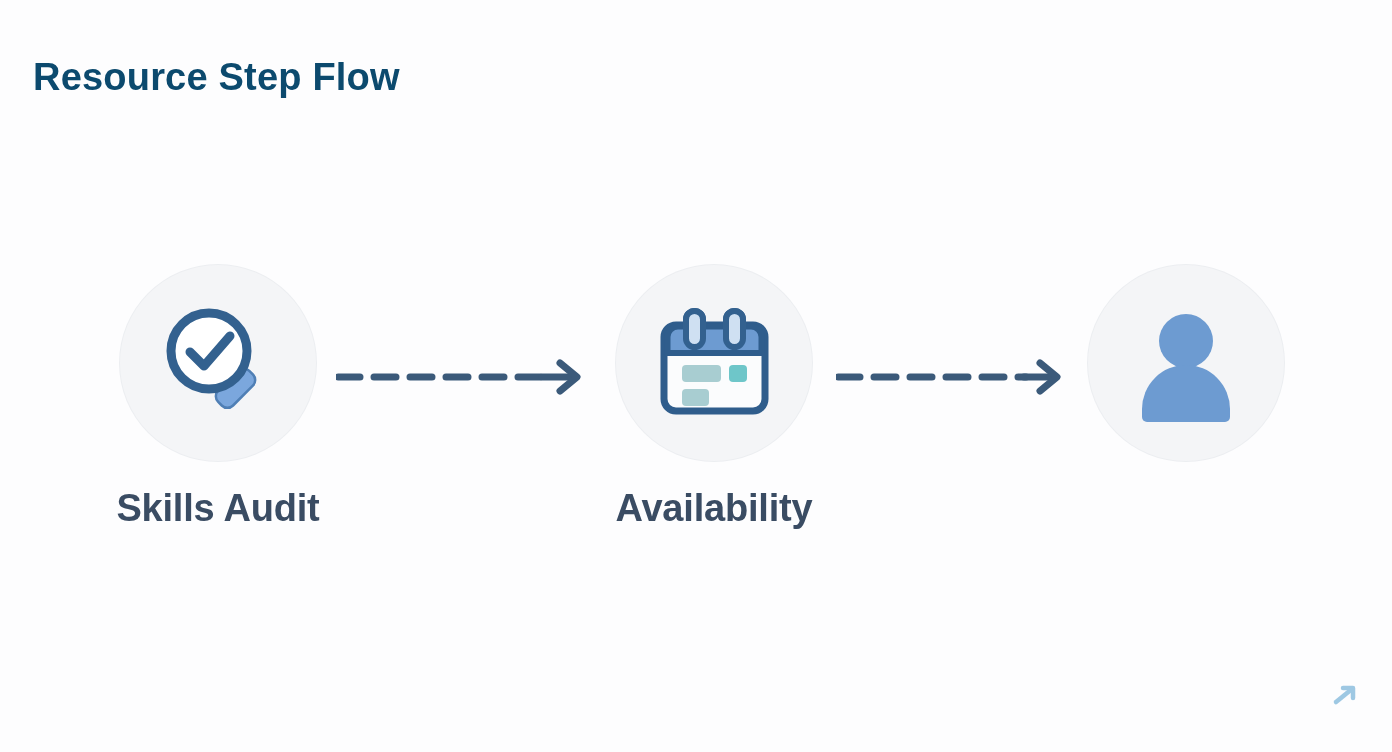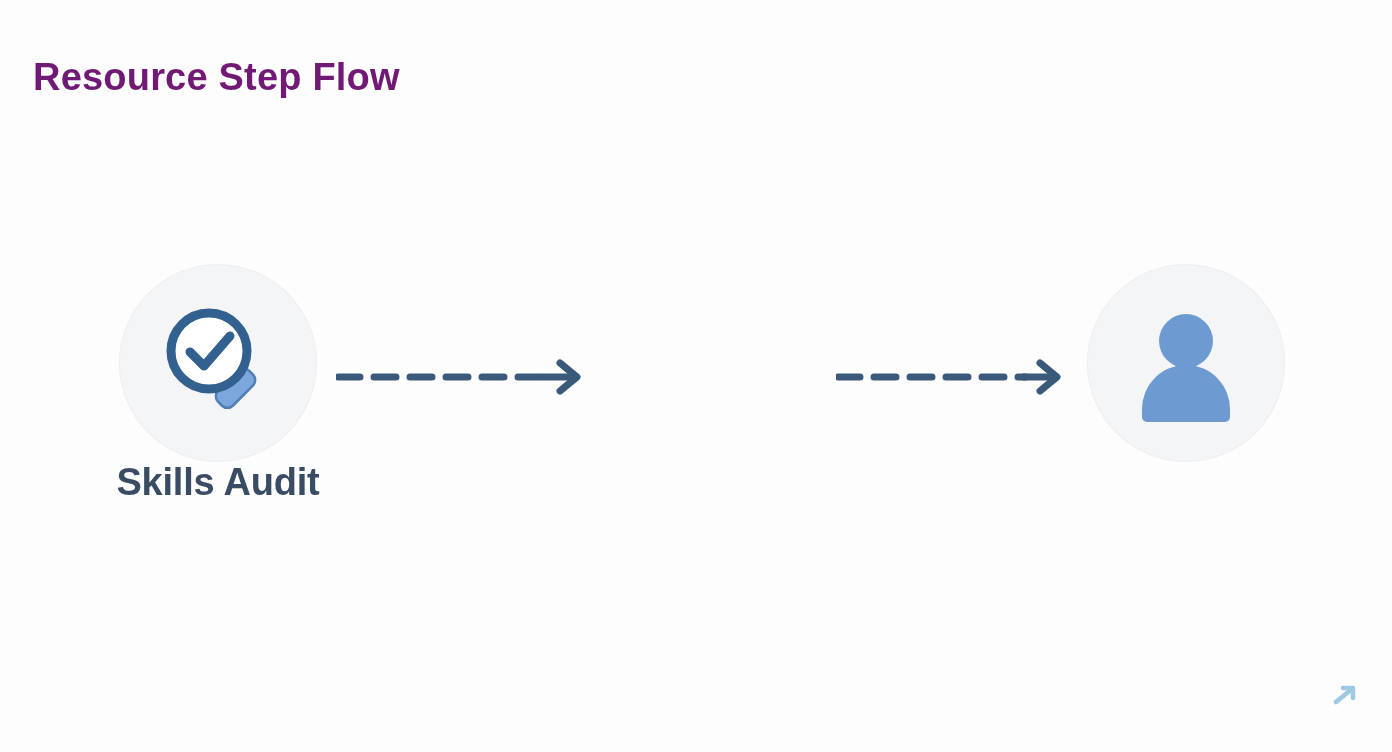--- a/index.html
+++ b/index.html
@@ -15,21 +15,21 @@
     overflow: hidden;
     position: relative;
   }
 
   #page-title {
     position: absolute;
     left: 33px;
     top: 56px;
     font-size: 38px;
     font-weight: bold;
-    color: #701a75;
+    color: #0c4a6e;
     letter-spacing: 0.2px;
     white-space: nowrap;
   }
 
   #flow {
     position: absolute;
     left: 0;
     top: 265px;
     width: 1392px;
     height: 300px;
@@ -56,20 +56,21 @@
     display: flex;
     align-items: center;
     justify-content: center;
     position: relative;
   }
   .icon-circle svg {
     display: block;
   }
 
   .step-label {
+    margin-top: 26px;
     font-size: 38px;
     font-weight: bold;
     color: #3a4c63;
     white-space: nowrap;
     letter-spacing: -0.2px;
   }
 
   .connector {
     position: absolute;
     top: 92px;
@@ -112,20 +113,41 @@
   </div>
 
   <div class="connector connector-0">
     <svg width="248" height="40" viewBox="0 0 248 40">
       <line x1="2" y1="20" x2="208" y2="20" stroke="#3b5a7a" stroke-width="7" stroke-linecap="round" stroke-dasharray="22 14"></line>
       <path d="M206 20 L240 20" stroke="#3b5a7a" stroke-width="7" stroke-linecap="round"></path>
       <path d="M224 6 L241 20 L224 34" fill="none" stroke="#3b5a7a" stroke-width="7" stroke-linecap="round" stroke-linejoin="round"></path>
     </svg>
   </div>
 
+  <div class="step step-1">
+    <div class="icon-circle">
+      <svg width="128" height="128" viewBox="0 0 128 128">
+
+        <rect x="36" y="12" width="17" height="36" rx="8.5" fill="#cfe0f2" stroke="#33618f" stroke-width="6"></rect>
+        <rect x="76" y="12" width="17" height="36" rx="8.5" fill="#cfe0f2" stroke="#33618f" stroke-width="6"></rect>
+
+        <rect x="14" y="26" width="101" height="86" rx="12" fill="#fbfcfd" stroke="#2f5d8c" stroke-width="7"></rect>
+
+        <path d="M17.5 38 a10.5 10.5 0 0 1 10.5 -10.5 h73 a10.5 10.5 0 0 1 10.5 10.5 v16 h-94 z" fill="#6d9bd1" stroke="#2f5d8c" stroke-width="6"></path>
+
+        <rect x="36" y="12" width="17" height="36" rx="8.5" fill="#cfe0f2" stroke="#33618f" stroke-width="6"></rect>
+        <rect x="76" y="12" width="17" height="36" rx="8.5" fill="#cfe0f2" stroke="#33618f" stroke-width="6"></rect>
+
+        <rect x="32" y="66" width="39" height="17" rx="4" fill="#a8cdd1"></rect>
+        <rect x="79" y="66" width="18" height="17" rx="4" fill="#6ec6c9"></rect>
+        <rect x="32" y="90" width="27" height="17" rx="4" fill="#a8cdd1"></rect>
+      </svg>
+    </div>
+    <div class="step-label">Availability</div>
+  </div>
 
   <div class="connector connector-1">
     <svg width="228" height="40" viewBox="0 0 228 40">
       <line x1="2" y1="20" x2="190" y2="20" stroke="#3b5a7a" stroke-width="7" stroke-linecap="round" stroke-dasharray="22 14"></line>
       <path d="M188 20 L220 20" stroke="#3b5a7a" stroke-width="7" stroke-linecap="round"></path>
       <path d="M204 6 L221 20 L204 34" fill="none" stroke="#3b5a7a" stroke-width="7" stroke-linecap="round" stroke-linejoin="round"></path>
     </svg>
   </div>
 
   <div class="step step-2">

